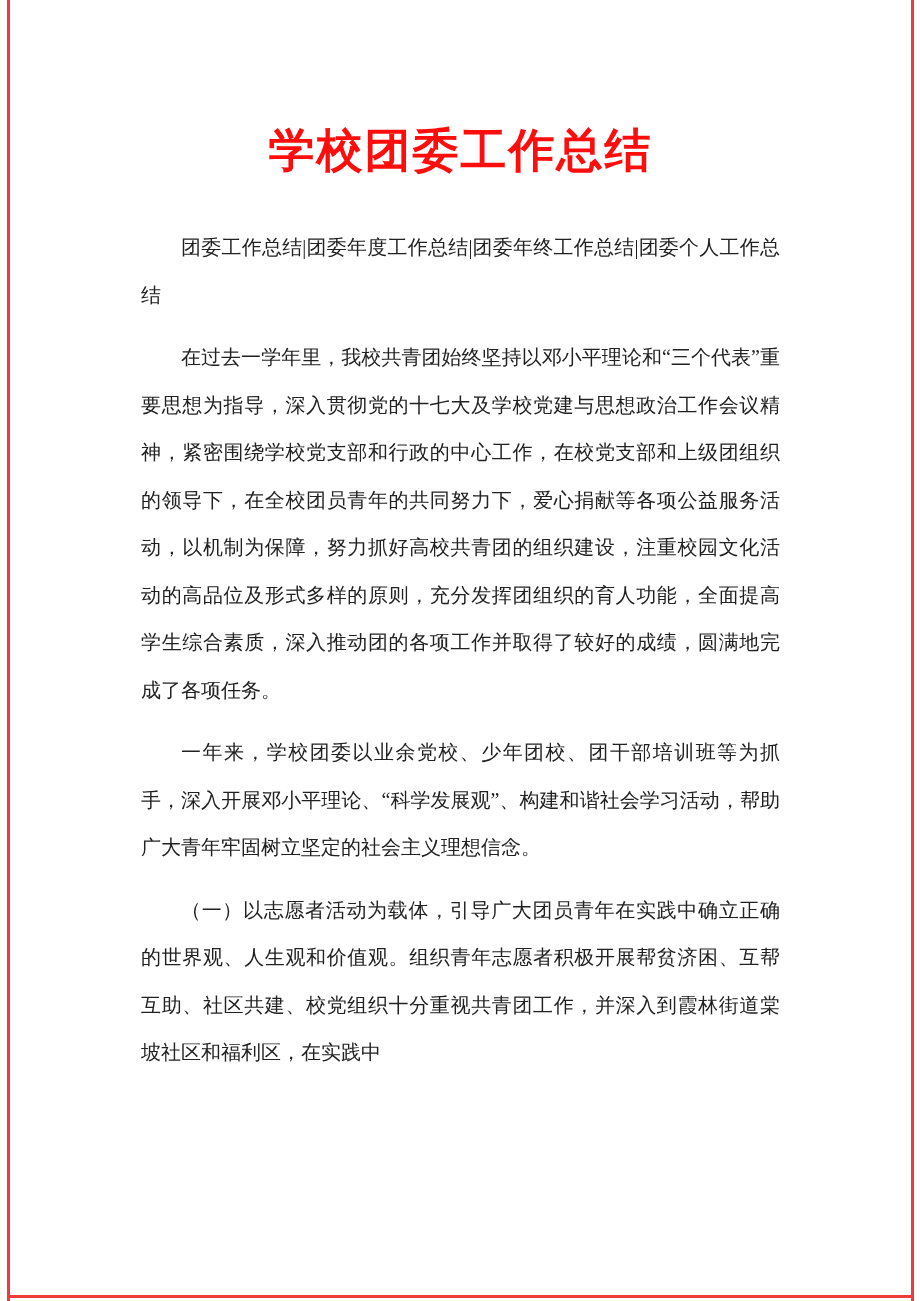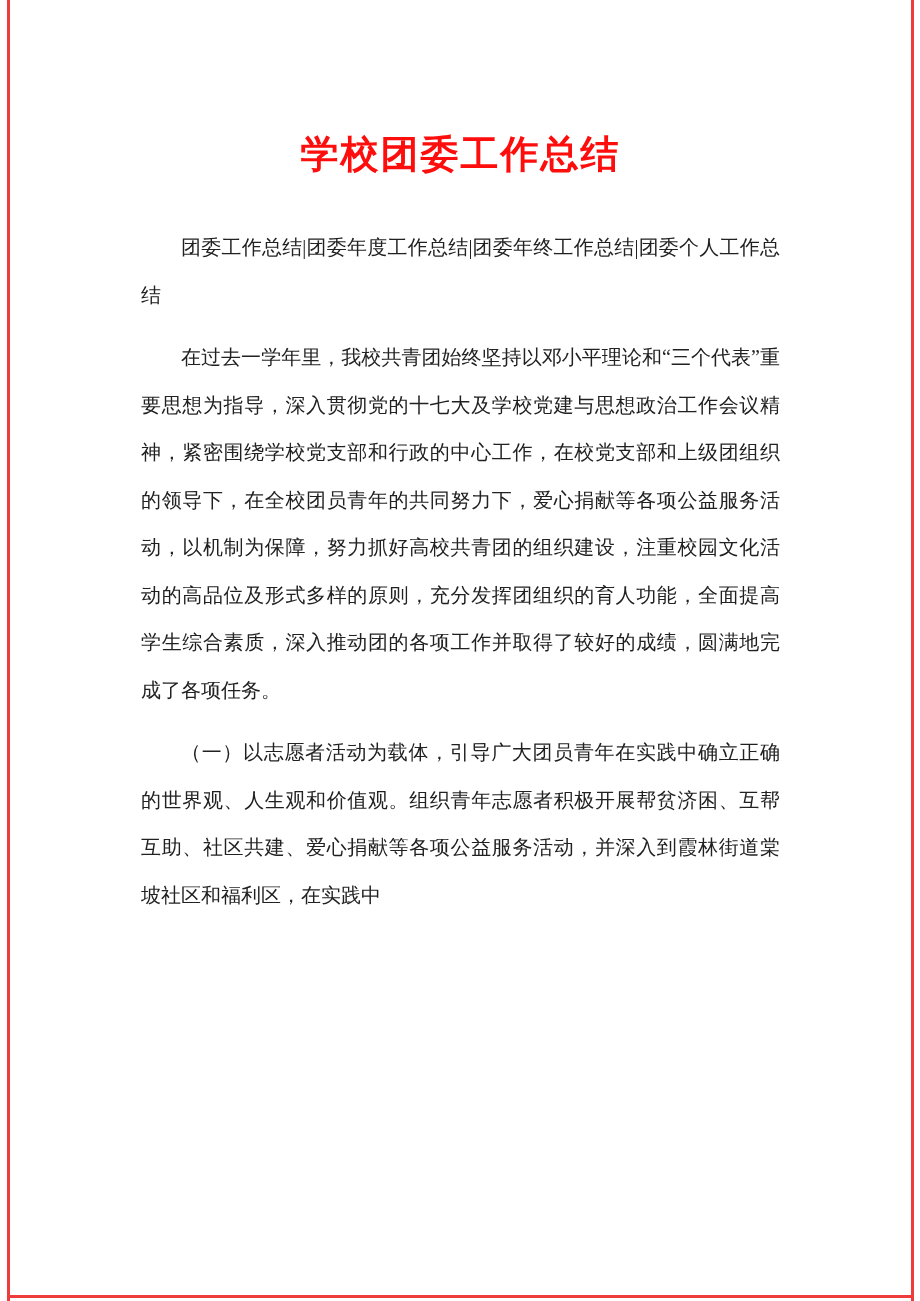--- a/index.html
+++ b/index.html
@@ -22,23 +22,23 @@
     position: absolute;
     left: 126px;
     top: 0;
     width: 669px;
   }
   .doc-title {
     margin-top: 130px;
     height: 48px;
     line-height: 48px;
     text-align: center;
-    font-family: Liberation Sans, sans-serif;
+    font-family: Liberation Mono, monospace;
     font-weight: bold;
-    font-size: 38px;
+    font-size: 46px;
     letter-spacing: 2px;
     color: #fe0d0d;
   }
   .doc-body {
     margin-top: 46px;
     font-size: 20px;
     line-height: 47.5px;
     color: #212121;
     text-align: justify;
     text-justify: inter-ideograph;
@@ -54,15 +54,16 @@
 
 <div class="page-edge edge-left"></div>
 <div class="page-edge edge-right"></div>
 <div class="page-edge edge-bottom"></div>
 
 <div class="doc">
   <div class="doc-title">学校团委工作总结</div>
   <div class="doc-body">
     <p>团委工作总结|团委年度工作总结|团委年终工作总结|团委个人工作总结</p>
     <p>在过去一学年里，我校共青团始终坚持以邓小平理论和“三个代表”重要思想为指导，深入贯彻党的十七大及学校党建与思想政治工作会议精神，紧密围绕学校党支部和行政的中心工作，在校党支部和上级团组织的领导下，在全校团员青年的共同努力下，爱心捐献等各项公益服务活动，以机制为保障，努力抓好高校共青团的组织建设，注重校园文化活动的高品位及形式多样的原则，充分发挥团组织的育人功能，全面提高学生综合素质，深入推动团的各项工作并取得了较好的成绩，圆满地完成了各项任务。</p>
-    <p>（一）以志愿者活动为载体，引导广大团员青年在实践中确立正确的世界观、人生观和价值观。组织青年志愿者积极开展帮贫济困、互帮互助、社区共建、爱心捐献等各项公益服务活动，并深入到霞林街道棠坡社区和福利区，在实践中</p>
+    <p>一年来，学校团委以业余党校、少年团校、团干部培训班等为抓手，深入开展邓小平理论、“科学发展观”、构建和谐社会学习活动，帮助广大青年牢固树立坚定的社会主义理想信念。</p>
+    <p>（一）以志愿者活动为载体，引导广大团员青年在实践中确立正确的世界观、人生观和价值观。组织青年志愿者积极开展帮贫济困、互帮互助、社区共建、校党组织十分重视共青团工作，并深入到霞林街道棠坡社区和福利区，在实践中</p>
   </div>
 </div>
 
 </body></html>

